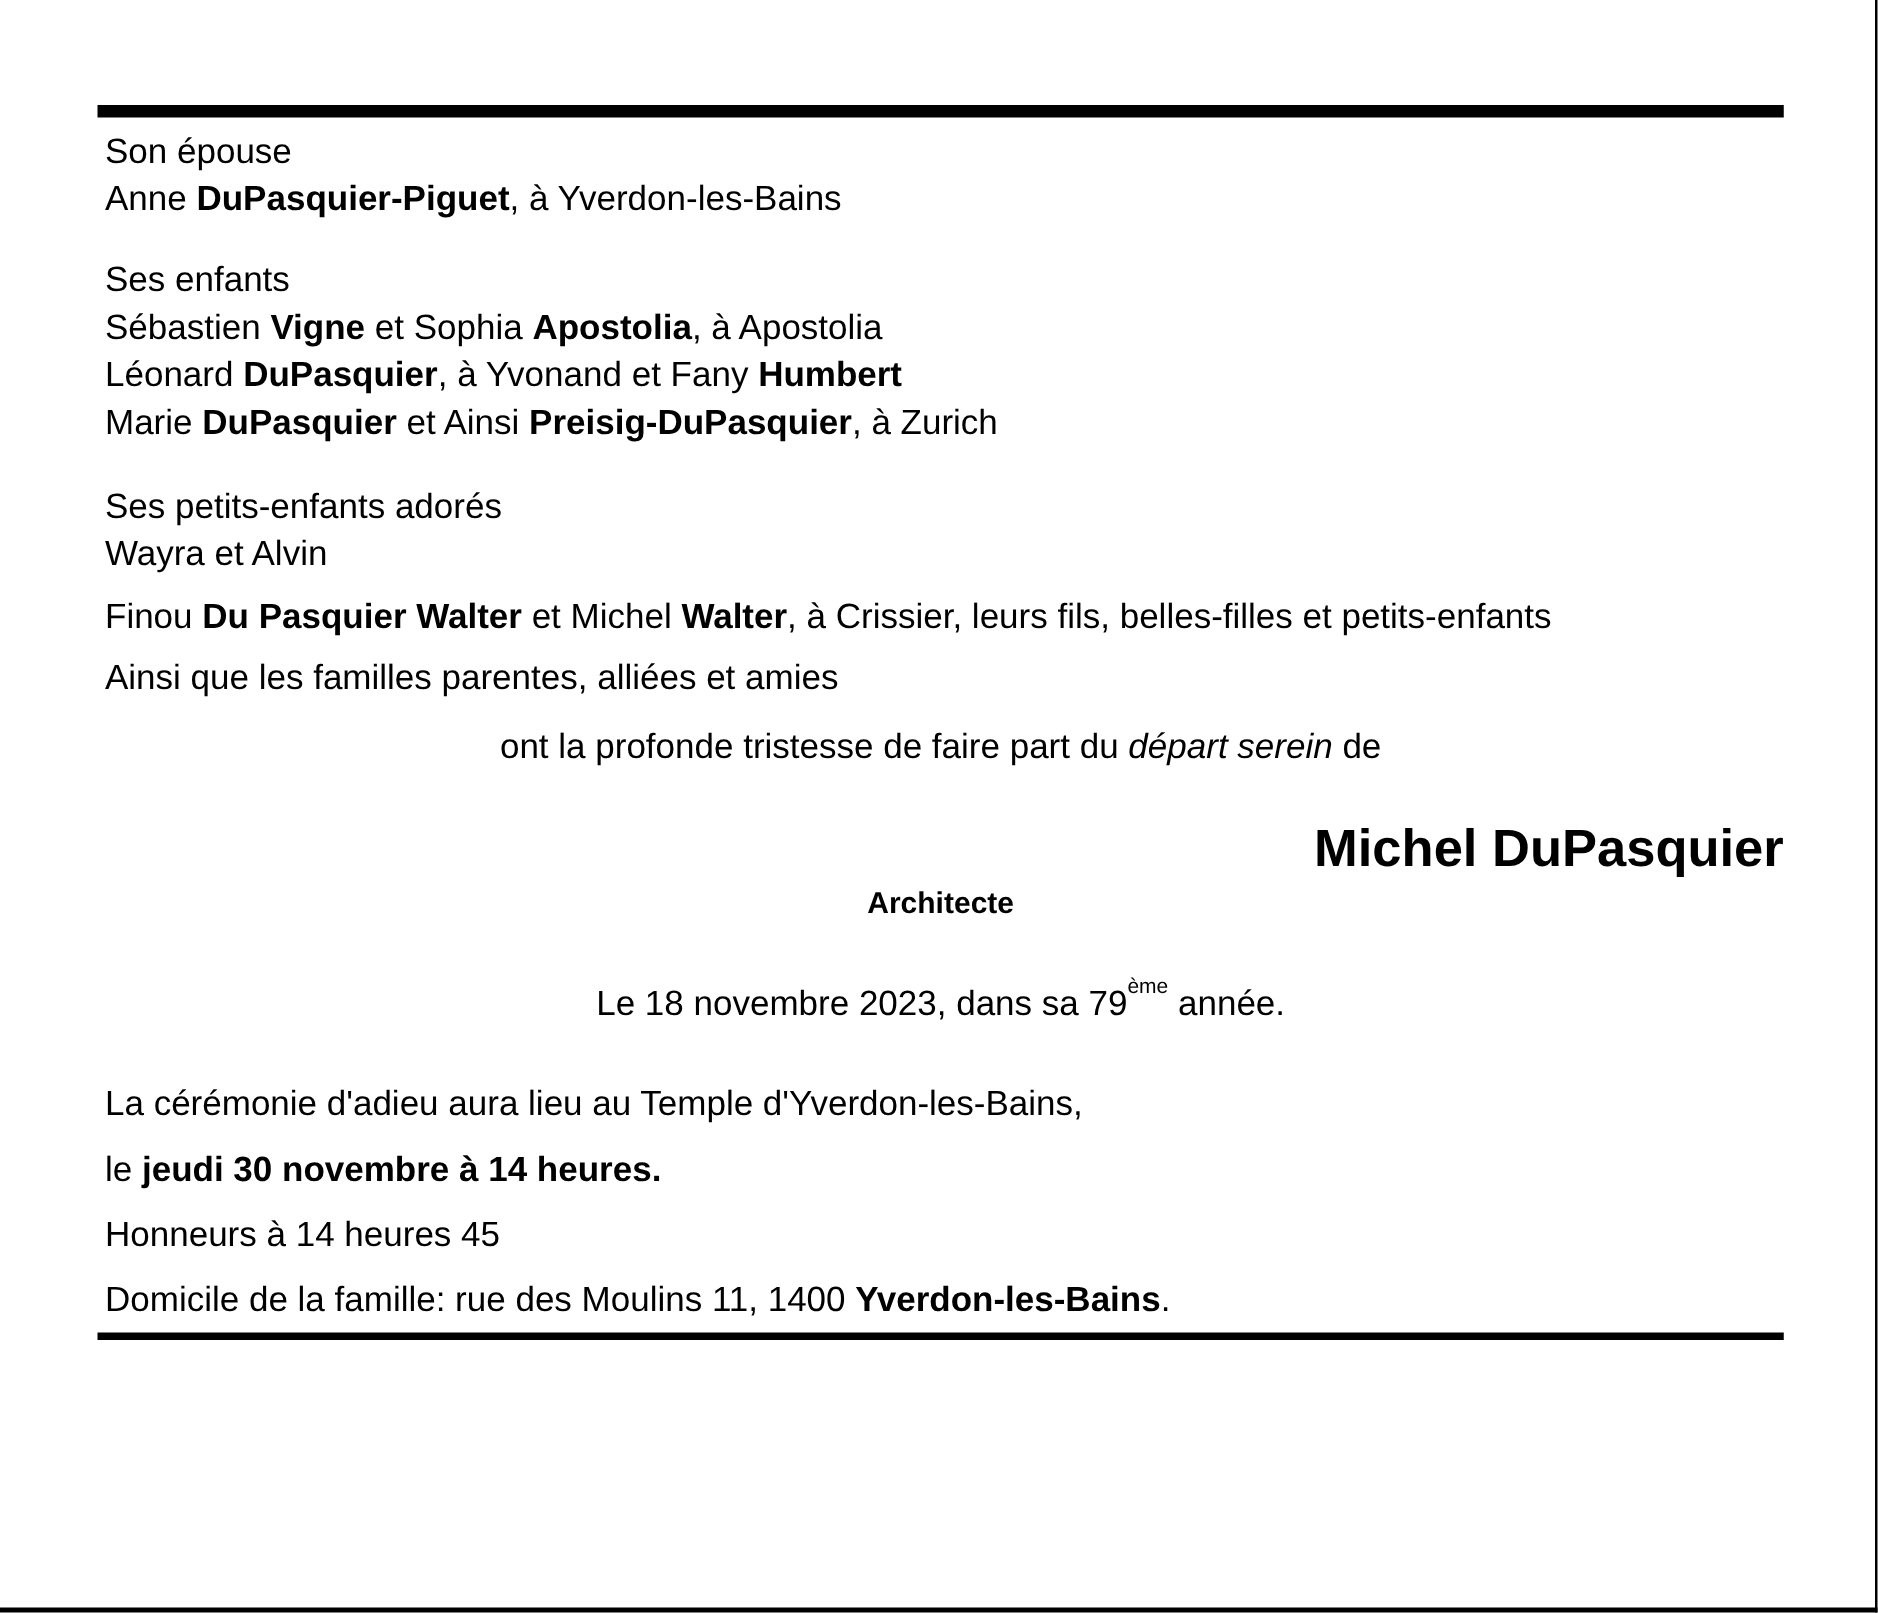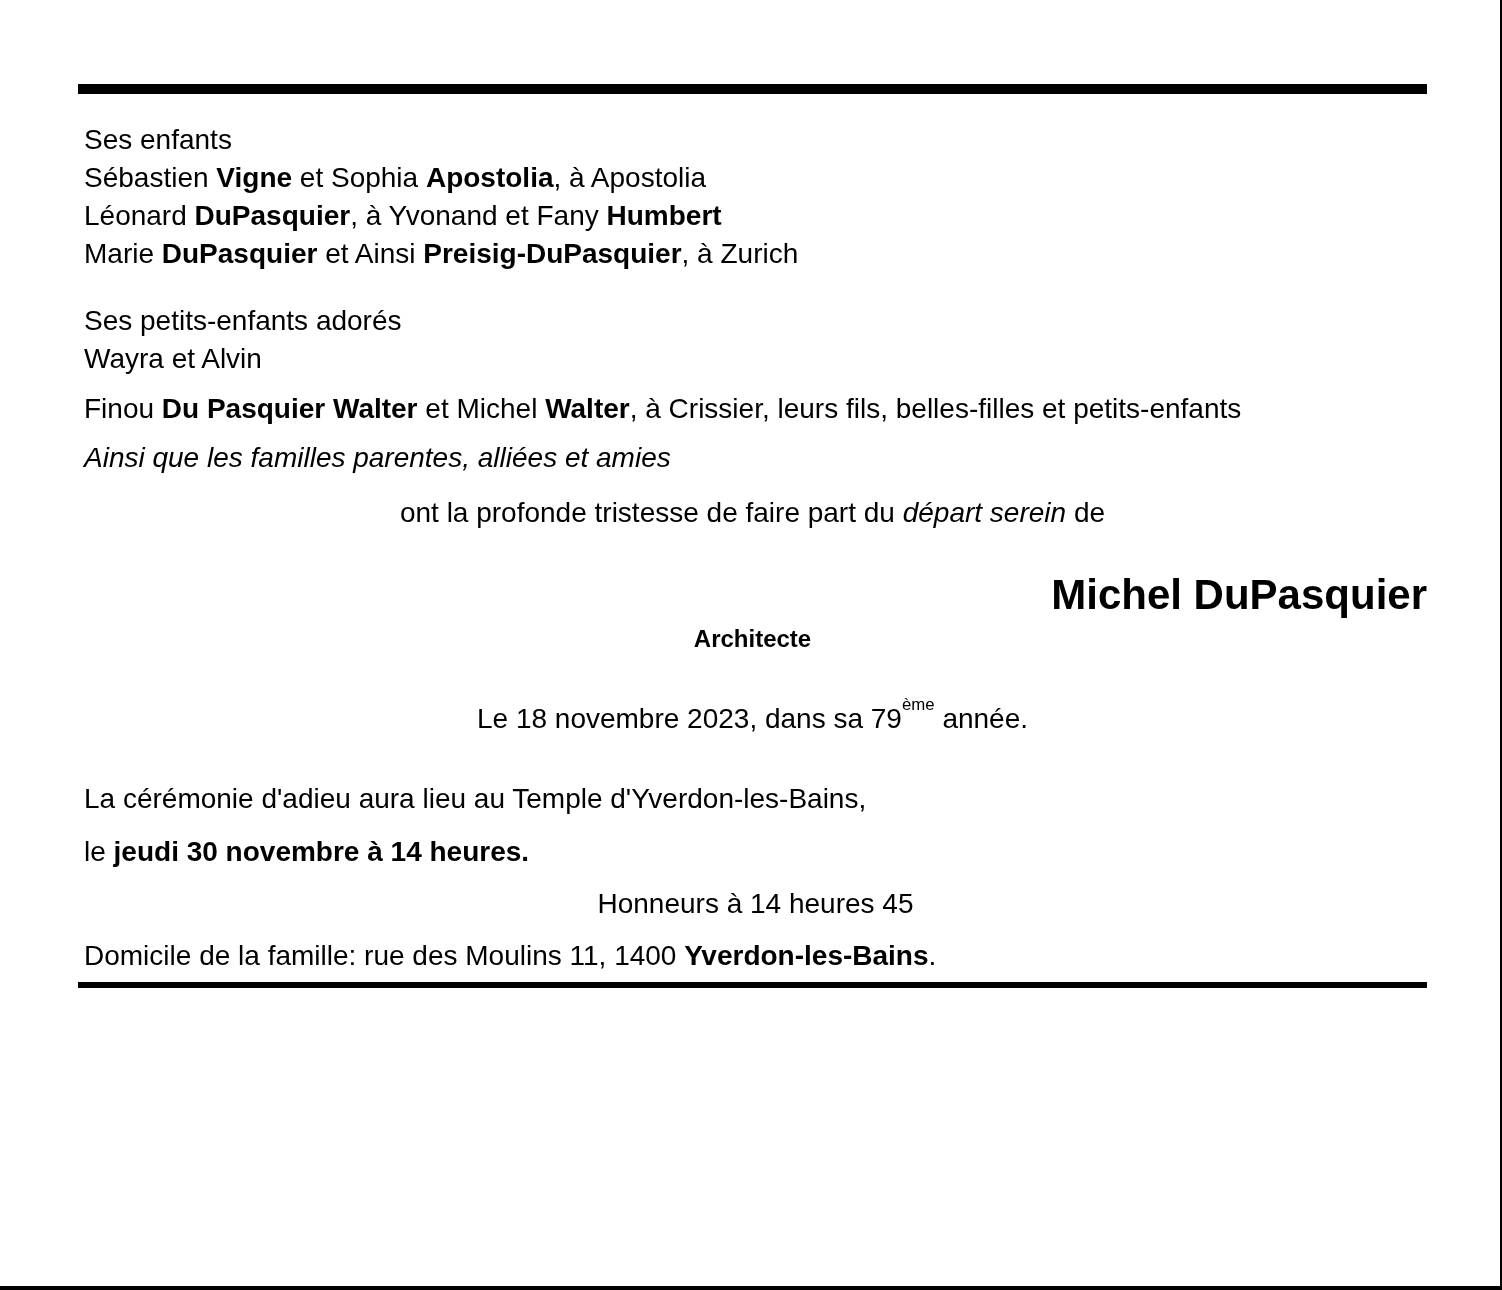--- a/index.html
+++ b/index.html
@@ -19,38 +19,42 @@
   .rule-bottom { height:6px; margin-top:7px; }
   .txt { font-size:28px; line-height:38px; padding-left:6px; }
   .center { text-align:center; padding-left:0; }
   .b { font-weight:bold; }
   .i { font-style:italic; }
   sup.ord { font-size:60%; position:relative; top:-0.48em; }
   .p-spouse       { margin-top:8px; }
   .p-children     { margin-top:27px; }
   .p-grandch      { margin-top:29px; }
   .p-sister       { margin-top:12px; }
-  .p-families     { margin-top:11px;font-style:italic; }
+  .p-families     { margin-top:11px; }
   .p-intro        { margin-top:17px; }
   .deceased-name  { margin-top:39px; font-size:42px; line-height:48px; font-weight:bold; text-align:right; }
   .deceased-title { margin-top:3px; font-size:24px; line-height:34px; font-weight:bold; text-align:center; }
   .p-date         { margin-top:38px; }
   .p-location     { margin-top:42px; }
   .p-datetime     { margin-top:15px; }
-  .p-honors       { margin-top:14px;text-align:center; }
+  .p-honors       { margin-top:14px; }
   .p-thanks       { margin-top:15px; line-height:36px; }
   .p-address      { margin-top:14px; }
 </style>
 </head>
 <body>
 
 <div class="sheet">
 
   <div class="rule rule-top"></div>
 
+  <div class="txt p-spouse">
+    <div>Son épouse</div>
+    <div><span>Anne </span><span class="b">DuPasquier-Piguet</span><span>, à Yverdon-les-Bains</span></div>
+  </div>
 
   <div class="txt p-children">
     <div>Ses enfants</div>
     <div><span>Sébastien </span><span class="b">Vigne</span><span> et Sophia </span><span class="b">Apostolia</span><span>, à Apostolia</span></div>
     <div><span>Léonard </span><span class="b">DuPasquier</span><span>, à Yvonand et Fany </span><span class="b">Humbert</span></div>
     <div><span>Marie </span><span class="b">DuPasquier</span><span> et Ainsi </span><span class="b">Preisig-DuPasquier</span><span>, à Zurich</span></div>
   </div>
 
   <div class="txt p-grandch">
     <div>Ses petits-enfants adorés</div>

